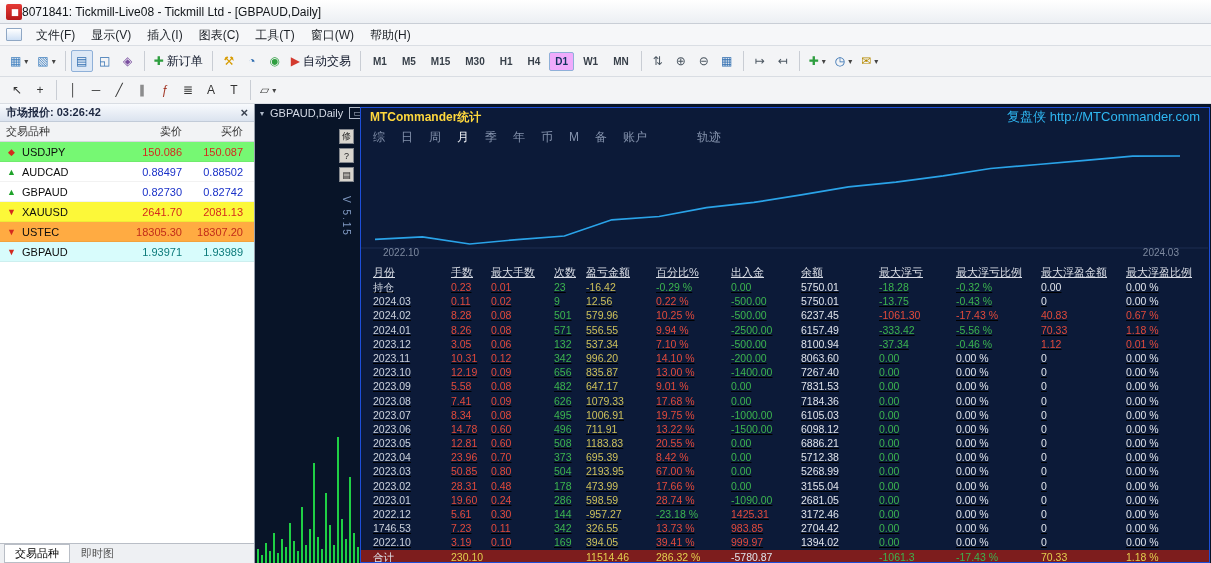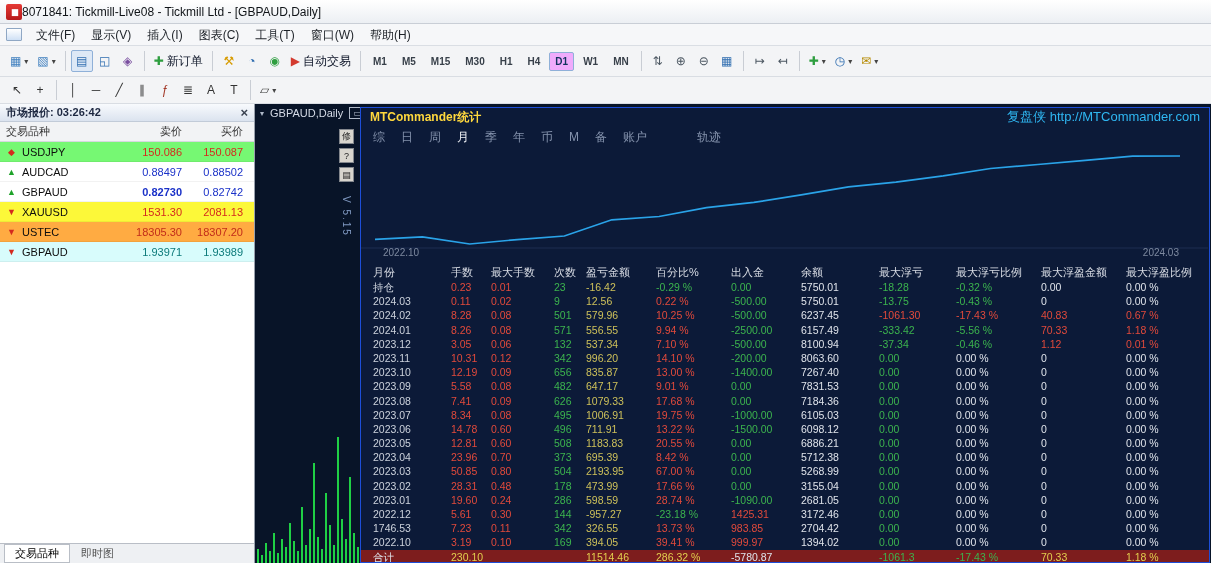--- a/index.html
+++ b/index.html
@@ -77,21 +77,21 @@
   .mtc-nav{height:22px;display:flex;align-items:center;padding-left:12px;gap:16px;
     font-size:12px;color:#8593ad;}
   .mtc-nav span{cursor:default;}
   .mtc-nav .active{color:#f2f4f8;}
   .nav-gap{margin-left:34px;}
   .mtc-chartbox{position:absolute;left:0;top:42px;right:0;height:112px;}
   .axl{position:absolute;bottom:4px;font-size:10px;color:#7e8aa0;}
   .axl-left{left:22px;} .axl-right{right:30px;}
   .mtc-table{position:absolute;left:0;top:156px;right:0;bottom:0;overflow:hidden;font-size:10.5px;}
   .trow{display:grid;grid-template-columns:78px 40px 63px 32px 70px 75px 70px 78px 77px 85px 85px 1fr;
-    padding-left:12px;height:14.2px;line-height:14.2px;white-space:nowrap;}
+    padding-left:12px;height:14.2px;line-height:14.2px;white-space:nowrap;text-decoration:underline;}
   .trow.thead{height:16px;line-height:16px;color:#d8dce4;font-size:11px;}
   .trow.total{background:#7d1d1d;height:15px;line-height:15px;}
   .c-month{color:#ccd2dc;} .c-white{color:#dfe3ea;}
   .c-red{color:#e24a3b;} .c-green{color:#3cb44e;}
   .c-yellow{color:#cdc05a;} .c-totyellow{color:#e2cf4e;}
 </style>
 </head>
 <body>
 
 <div class="titlebar">
@@ -250,29 +250,29 @@
           <span class="mw-sym">AUDCAD</span>
         </span>
         <span class="mw-c1" style="color: rgb(26, 49, 200);">0.88497</span>
         <span class="mw-c2" style="color: rgb(26, 49, 200);">0.88502</span>
       </div>
       <div class="mw-row" style="background: rgb(255, 255, 255);">
         <span class="mw-c0">
           <span class="mw-ico" style="color: rgb(31, 163, 42);">▲</span>
           <span class="mw-sym">GBPAUD</span>
         </span>
-        <span class="mw-c1" style="color: rgb(26, 49, 200); font-weight: bold;">0.82730</span>
+        <span class="mw-c1" style="color: rgb(26, 49, 200);">0.82730</span>
         <span class="mw-c2" style="color: rgb(26, 49, 200);">0.82742</span>
       </div>
       <div class="mw-row" style="background: rgb(252, 248, 57);">
         <span class="mw-c0">
           <span class="mw-ico" style="color: rgb(212, 42, 30);">▼</span>
           <span class="mw-sym">XAUUSD</span>
         </span>
-        <span class="mw-c1" style="color: rgb(212, 42, 30);">1531.30</span>
+        <span class="mw-c1" style="color: rgb(212, 42, 30);">2641.70</span>
         <span class="mw-c2" style="color: rgb(212, 42, 30);">2081.13</span>
       </div>
       <div class="mw-row" style="background: rgb(255, 171, 66);">
         <span class="mw-c0">
           <span class="mw-ico" style="color: rgb(212, 42, 30);">▼</span>
           <span class="mw-sym">USTEC</span>
         </span>
         <span class="mw-c1" style="color: rgb(194, 44, 26);">18305.30</span>
         <span class="mw-c2" style="color: rgb(194, 44, 26);">18307.20</span>
       </div>

